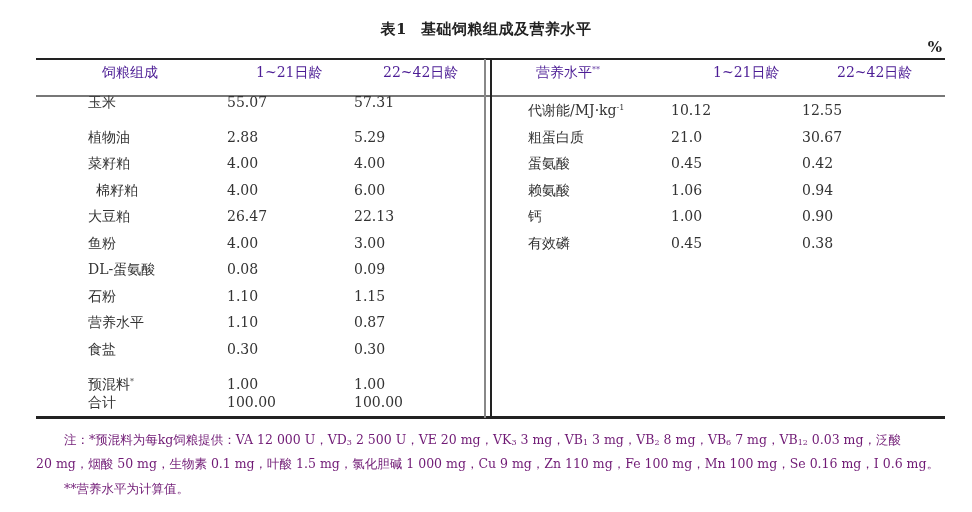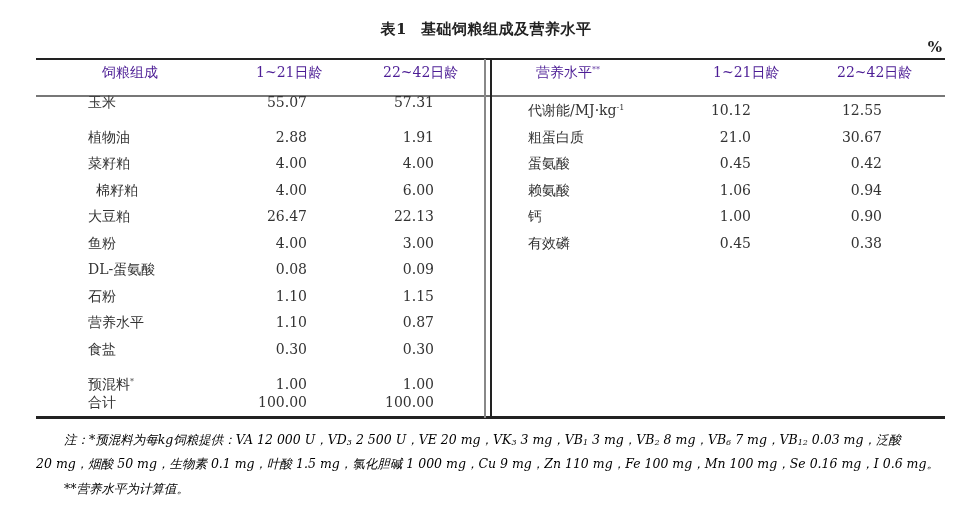--- a/index.html
+++ b/index.html
@@ -25,26 +25,26 @@
   .vline.a { left: 484px; background: #888; }
   .vline.b { left: 490px; background: #222; }
 
   .panel { position: absolute; top: 60px; }
   .panel.left { left: 36px; width: 448px; }
   .panel.right { left: 492px; width: 453px; }
   .hdr { position: absolute; top: 4px; font-size: 14px; color: #4c1d95; white-space: nowrap; text-align: right; }
   .row { position: absolute; left: 0; height: 26px; width: 100%; font-size: 14px; color: #333; }
   .cell { position: absolute; top: 0; white-space: nowrap; }
   .name { text-align: left; }
-  .v { text-align: right; width: 80px; }
+  .v { width: 80px; }
   sup { font-size: 8px; vertical-align: 5px; }
   sub { font-size: 8px; vertical-align: -1px; }
 
   .note {
-    position: absolute; left: 36px; width: 920px; font-size: 12.5px; color: #000000; white-space: nowrap; font-style: italic;
+    position: absolute; left: 36px; width: 920px; font-size: 12.5px; color: #701a75; white-space: nowrap;
   }
   .note.n1 { top: 432px; text-indent: 28px; }
   .note.n2 { top: 456px; left: 36px; }
   .note.n3 { top: 481px; left: 64px; }
 </style>
 </head>
 <body>
 
 <div class="title">
   <span class="num">表1</span><span>基础饲粮组成及营养水平</span>
@@ -63,21 +63,21 @@
   <div class="hdr" style="left:347px">22~42日龄</div>
 
   <div class="row" style="top:34px">
     <span class="cell name" style="left:52px">玉米</span>
     <span class="cell v" style="left:191px">55.07</span>
     <span class="cell v" style="left:318px">57.31</span>
   </div>
   <div class="row" style="top:68.5px">
     <span class="cell name" style="left:52px">植物油</span>
     <span class="cell v" style="left:191px">2.88</span>
-    <span class="cell v" style="left:318px">1.91</span>
+    <span class="cell v" style="left:318px">5.29</span>
   </div>
   <div class="row" style="top:95px">
     <span class="cell name" style="left:52px">菜籽粕</span>
     <span class="cell v" style="left:191px">4.00</span>
     <span class="cell v" style="left:318px">4.00</span>
   </div>
   <div class="row" style="top:121.5px">
     <span class="cell name" style="left:60px">棉籽粕</span>
     <span class="cell v" style="left:191px">4.00</span>
     <span class="cell v" style="left:318px">6.00</span>

